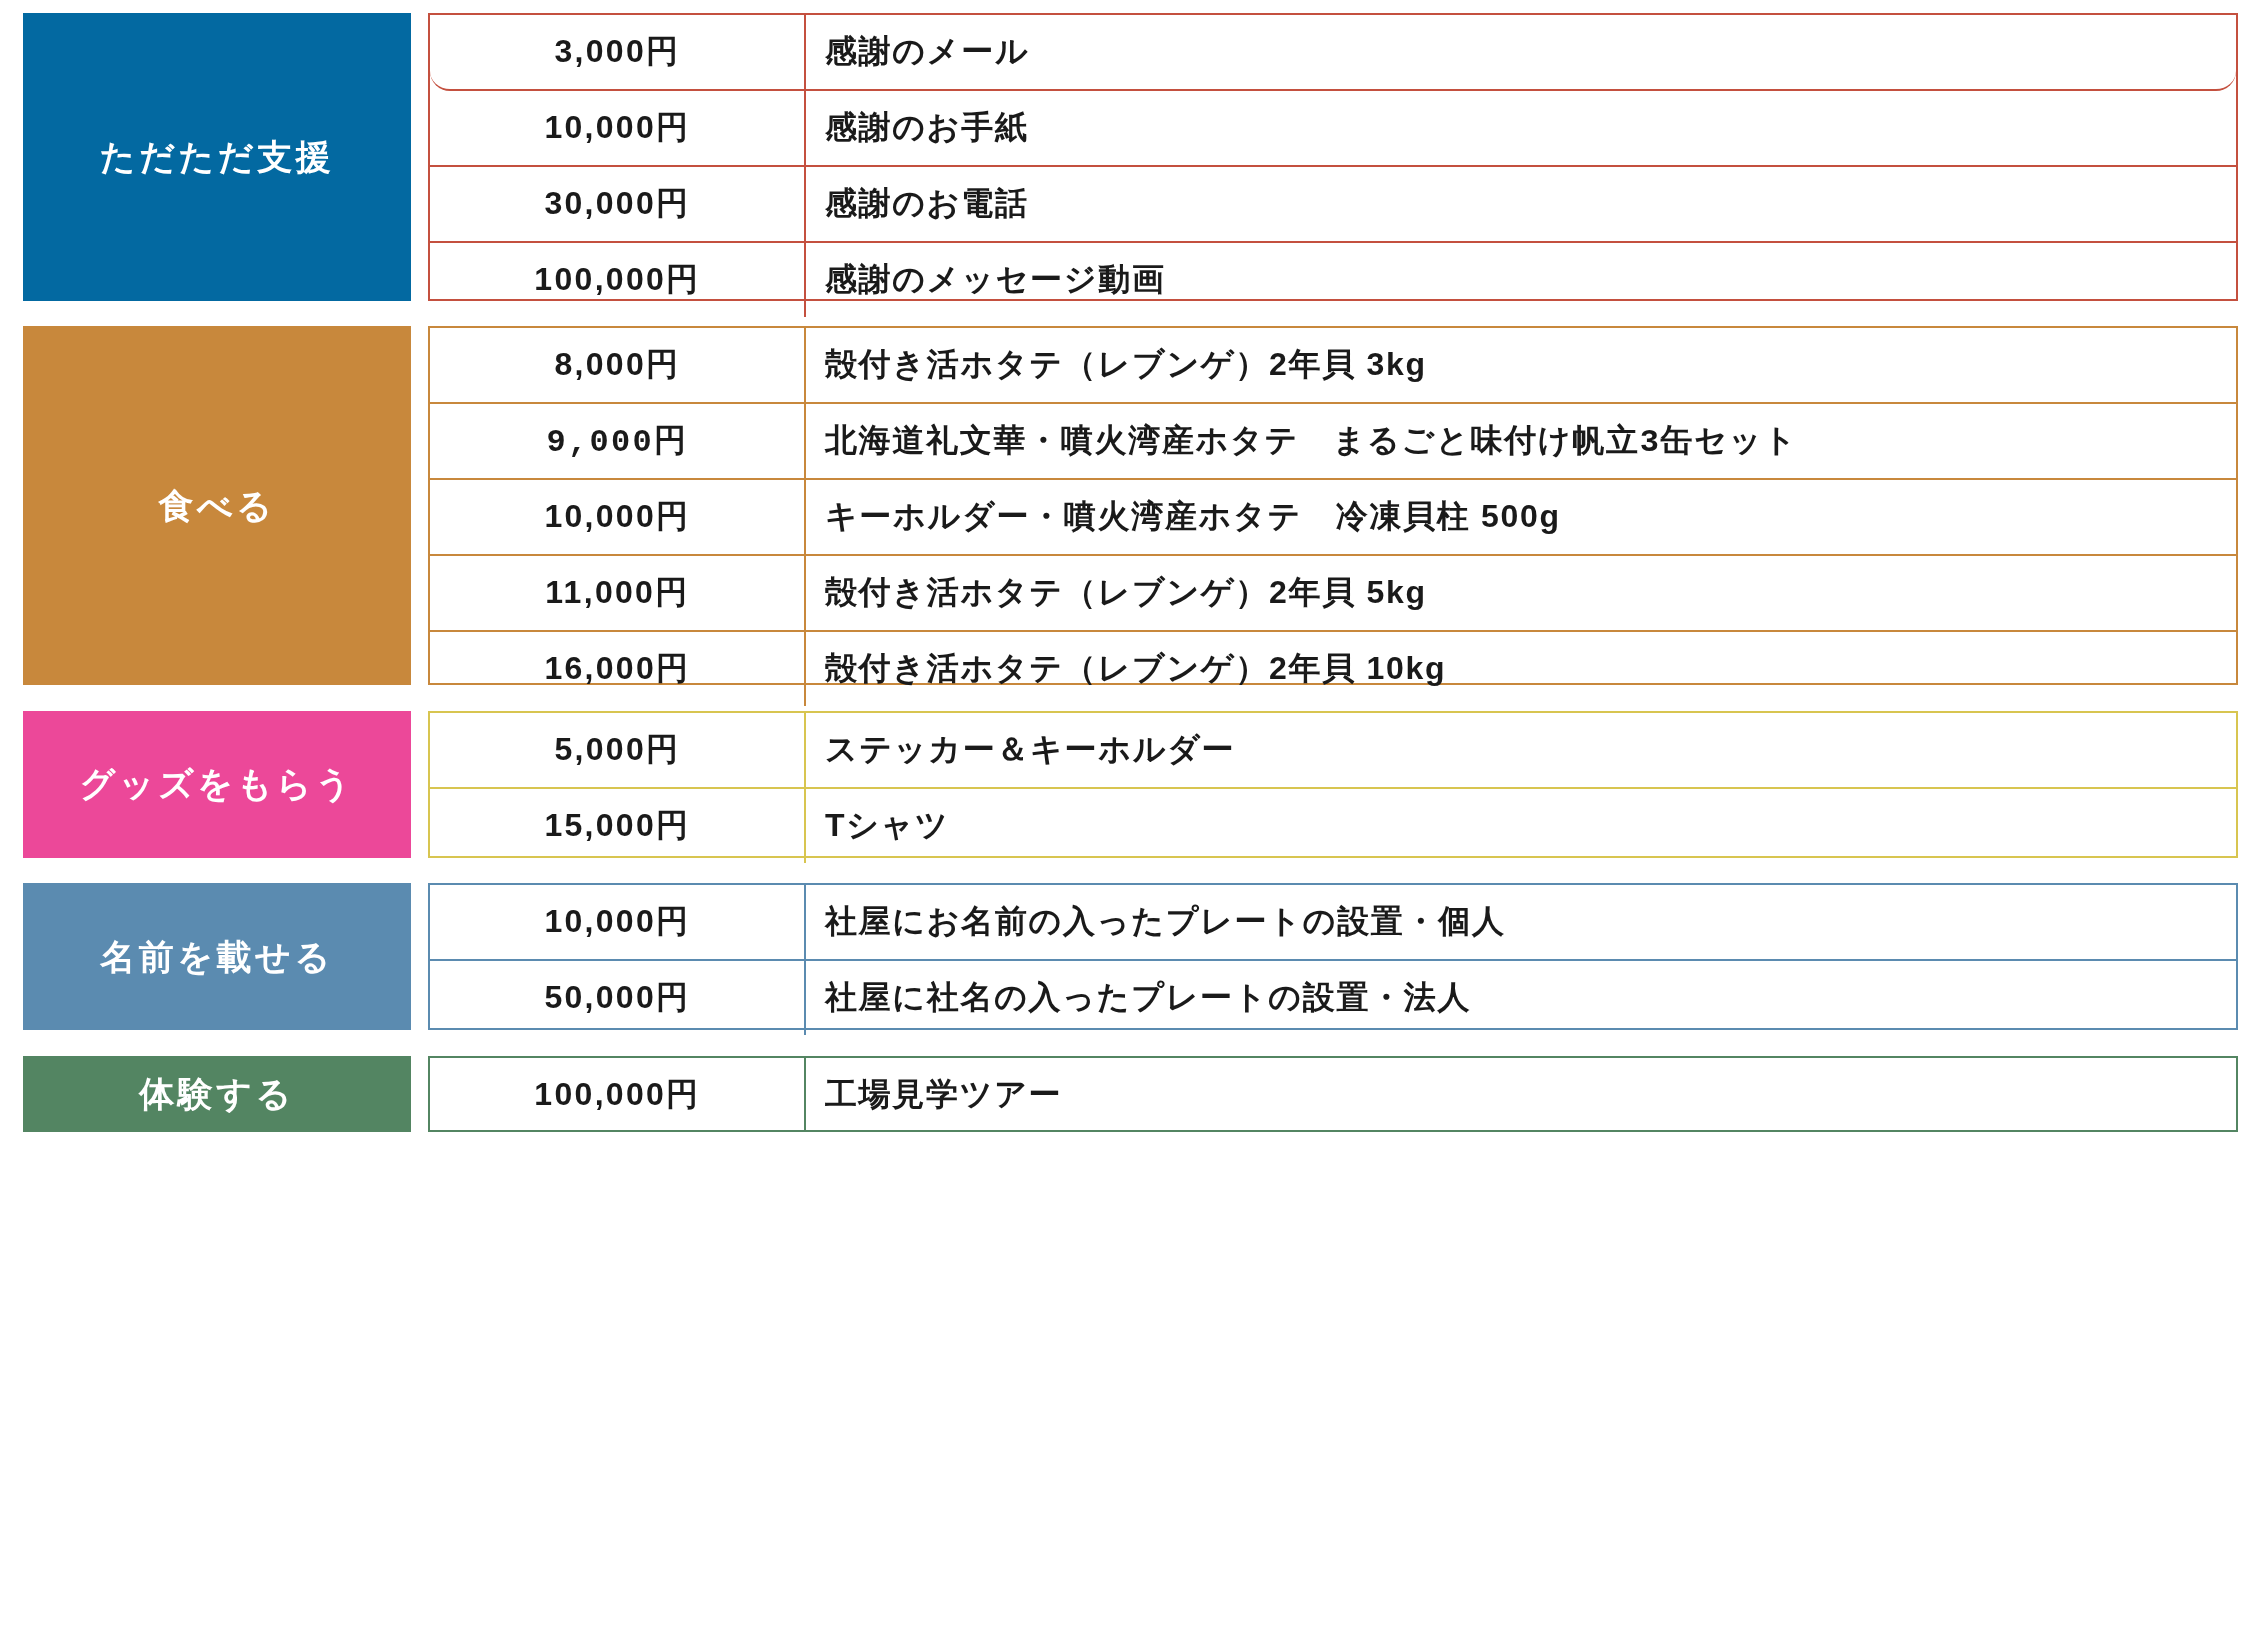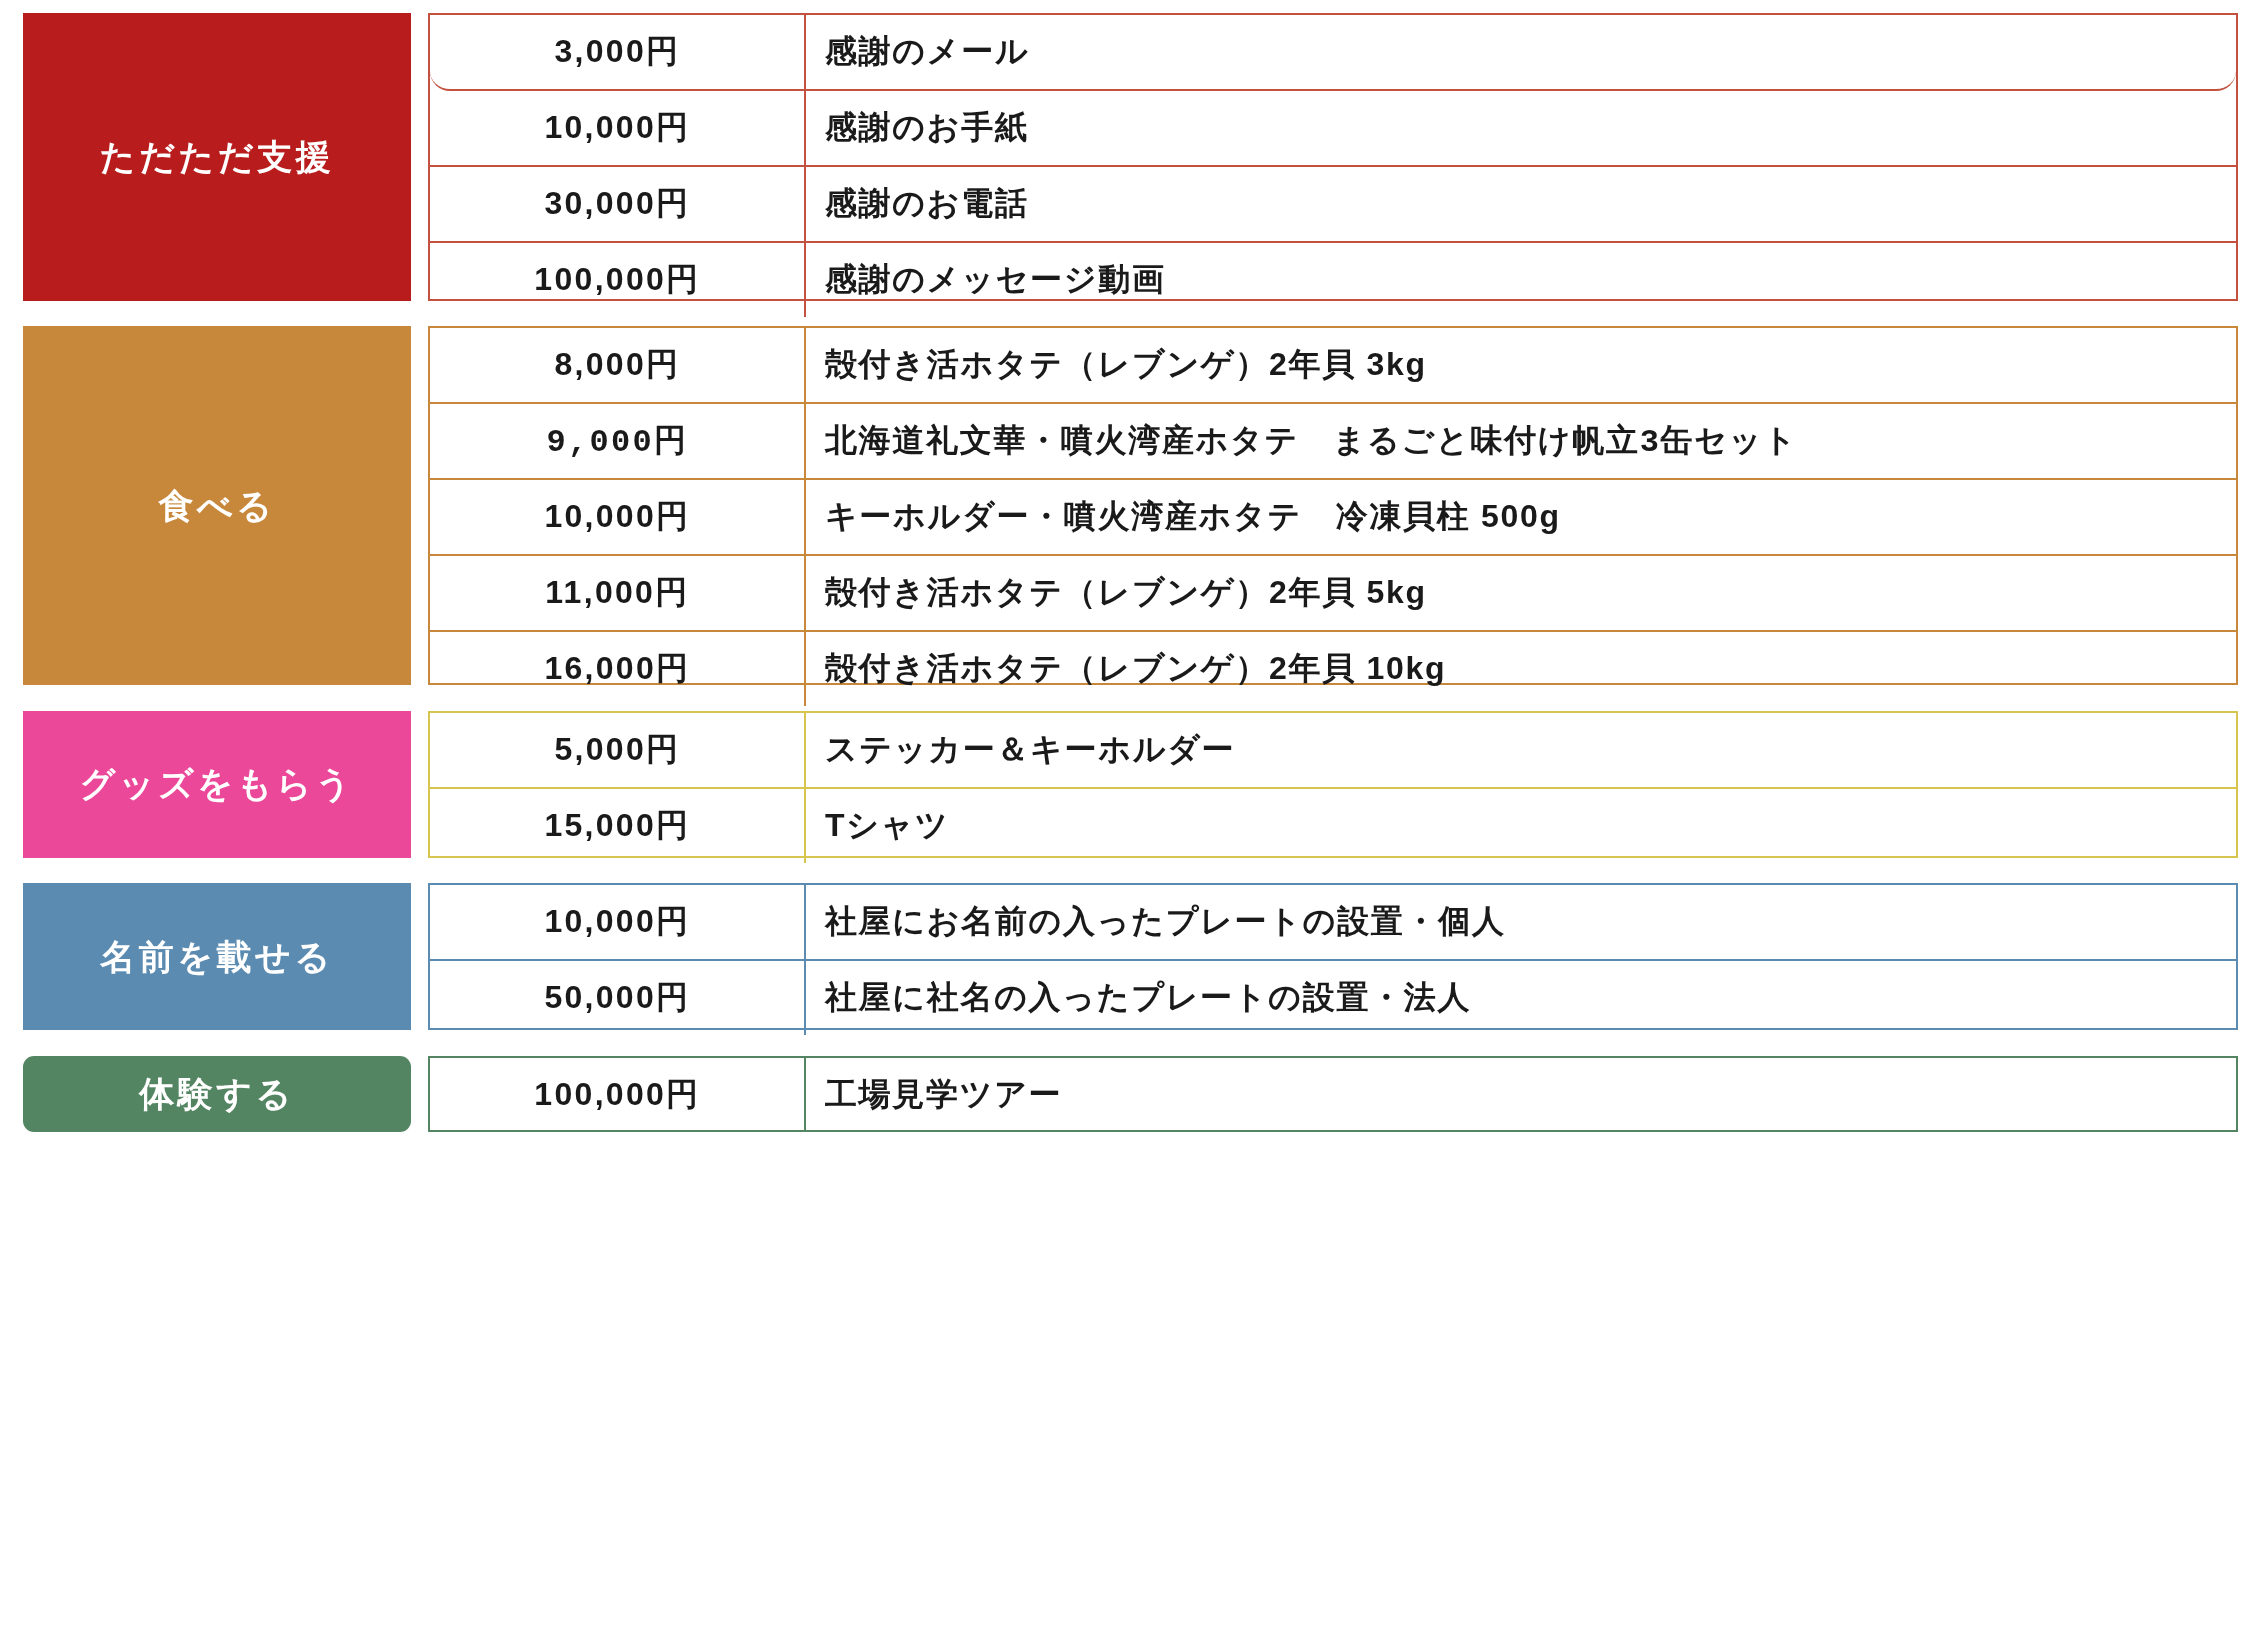--- a/index.html
+++ b/index.html
@@ -88,21 +88,21 @@
     color: #1a1a1a;
     padding: 15px 18.5px;
     white-space: nowrap;
   }
 </style>
 </head>
 <body>
 
 <div class="sheet" id="sheet">
     <div class="group" style="flex: 0 0 auto; height: 288px;">
-      <div class="cat" style="background: #b91c1c;">ただただ支援</div>
+      <div class="cat" style="background: #0369a1;">ただただ支援</div>
       <div class="rows" style="border-color: rgb(196, 80, 63);">
         <div class="row" style="border-bottom-color: rgb(196, 80, 63); border-radius: 20px;">
           <div class="amount" style="border-right-color: rgb(196, 80, 63);">3,000円</div>
           <div class="desc">感謝のメール</div>
         </div>
         <div class="row" style="border-bottom-color: rgb(196, 80, 63);">
           <div class="amount" style="border-right-color: rgb(196, 80, 63);">10,000円</div>
           <div class="desc">感謝のお手紙</div>
         </div>
         <div class="row" style="border-bottom-color: rgb(196, 80, 63);">
@@ -160,21 +160,21 @@
           <div class="amount" style="border-right-color: rgb(91, 139, 176);">10,000円</div>
           <div class="desc">社屋にお名前の入ったプレートの設置・個人</div>
         </div>
         <div class="row" style="border-bottom-color: rgb(91, 139, 176);">
           <div class="amount" style="border-right-color: rgb(91, 139, 176);">50,000円</div>
           <div class="desc">社屋に社名の入ったプレートの設置・法人</div>
         </div>
       </div>
     </div>
     <div class="group" style="flex: 0 0 auto; height: 76px;">
-      <div class="cat" style="background: rgb(83, 133, 98); border-radius: 11px;">体験する</div>
+      <div class="cat" style="background: rgb(83, 133, 98);">体験する</div>
       <div class="rows" style="border-color: rgb(83, 133, 98);">
         <div class="row" style="border-bottom-color: rgb(83, 133, 98);">
           <div class="amount" style="border-right-color: rgb(83, 133, 98);">100,000円</div>
           <div class="desc">工場見学ツアー</div>
         </div>
       </div>
     </div>
   </div>
 
 

